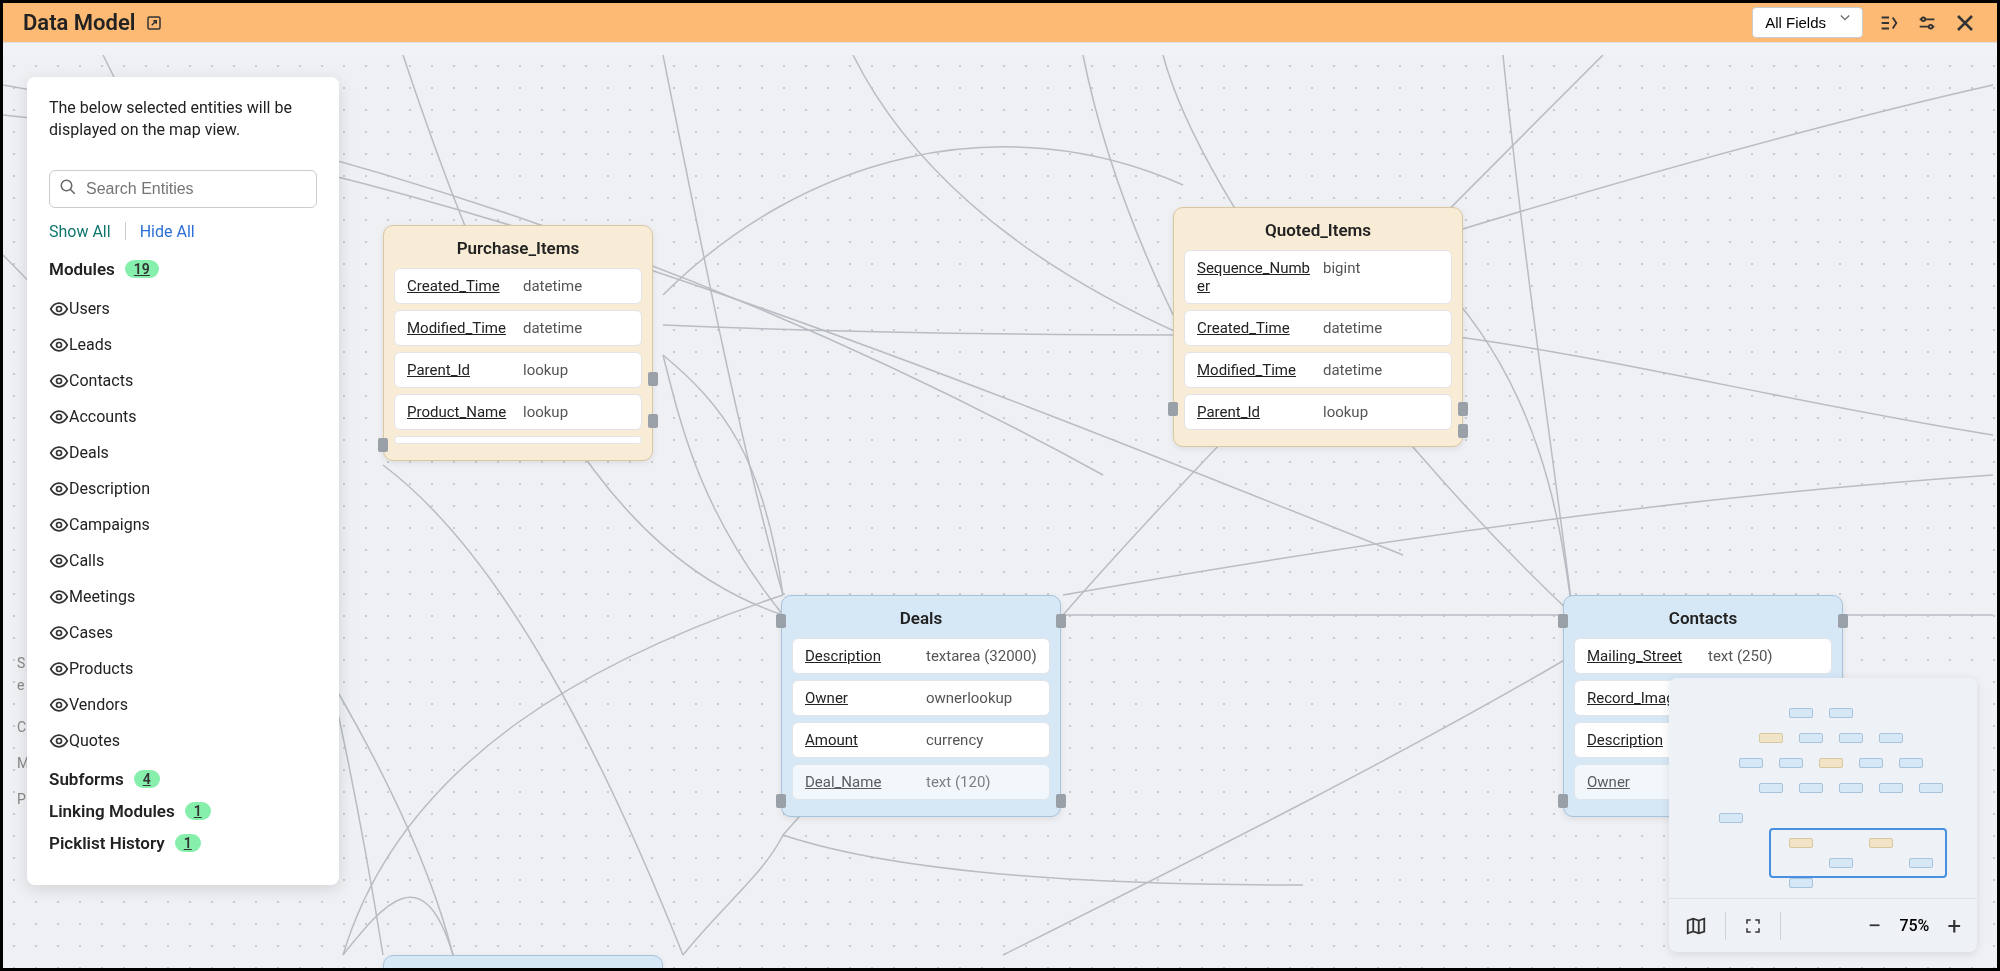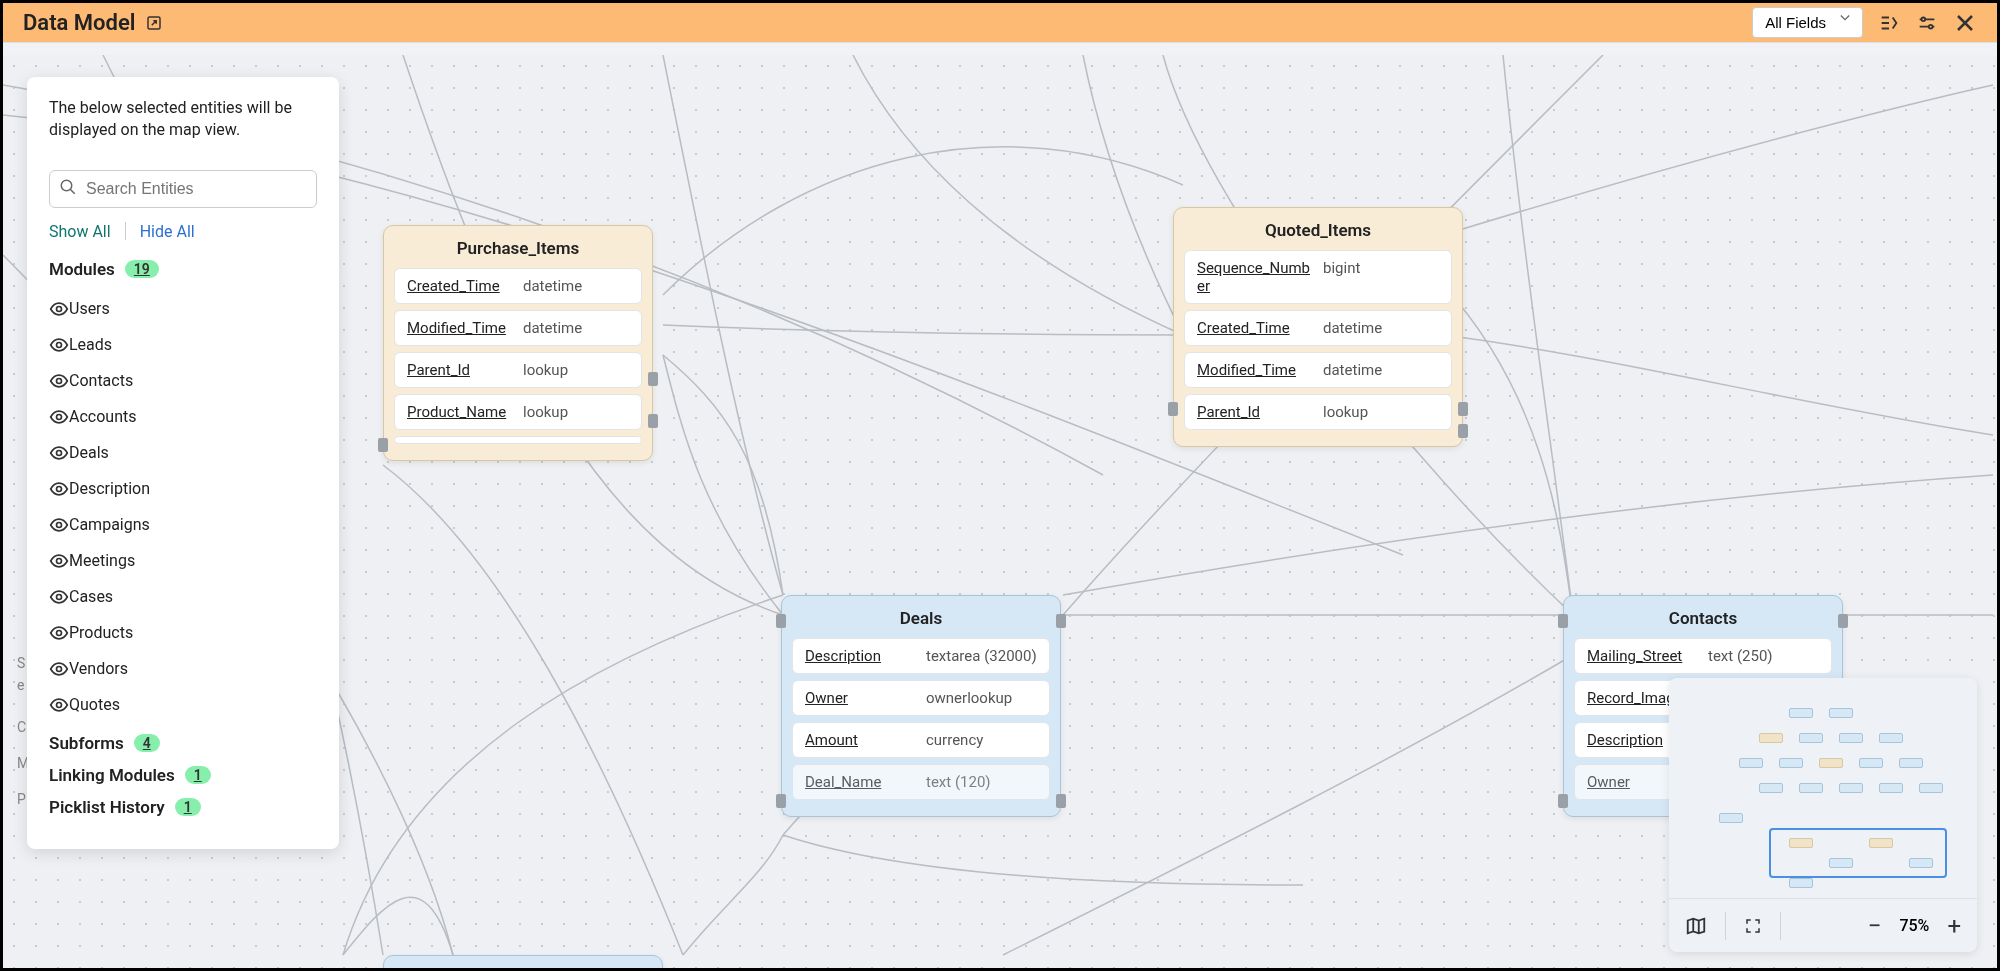--- a/index.html
+++ b/index.html
@@ -326,20 +326,27 @@
             <path d="M2 12s4-7 10-7 10 7 10 7-4 7-10 7S2 12 2 12z"></path>
             <circle cx="12" cy="12" r="3"></circle>
           </svg></span>
         <span>Campaigns</span>
       </li>
       <li class="module-item">
         <span class="eye-icon"><svg viewBox="0 0 24 24" width="20" height="20" fill="none" stroke="#333" stroke-width="2">
             <path d="M2 12s4-7 10-7 10 7 10 7-4 7-10 7S2 12 2 12z"></path>
             <circle cx="12" cy="12" r="3"></circle>
           </svg></span>
+        <span>Calls</span>
+      </li>
+      <li class="module-item">
+        <span class="eye-icon"><svg viewBox="0 0 24 24" width="20" height="20" fill="none" stroke="#333" stroke-width="2">
+            <path d="M2 12s4-7 10-7 10 7 10 7-4 7-10 7S2 12 2 12z"></path>
+            <circle cx="12" cy="12" r="3"></circle>
+          </svg></span>
         <span>Meetings</span>
       </li>
       <li class="module-item">
         <span class="eye-icon"><svg viewBox="0 0 24 24" width="20" height="20" fill="none" stroke="#333" stroke-width="2">
             <path d="M2 12s4-7 10-7 10 7 10 7-4 7-10 7S2 12 2 12z"></path>
             <circle cx="12" cy="12" r="3"></circle>
           </svg></span>
         <span>Cases</span>
       </li>
       <li class="module-item">

